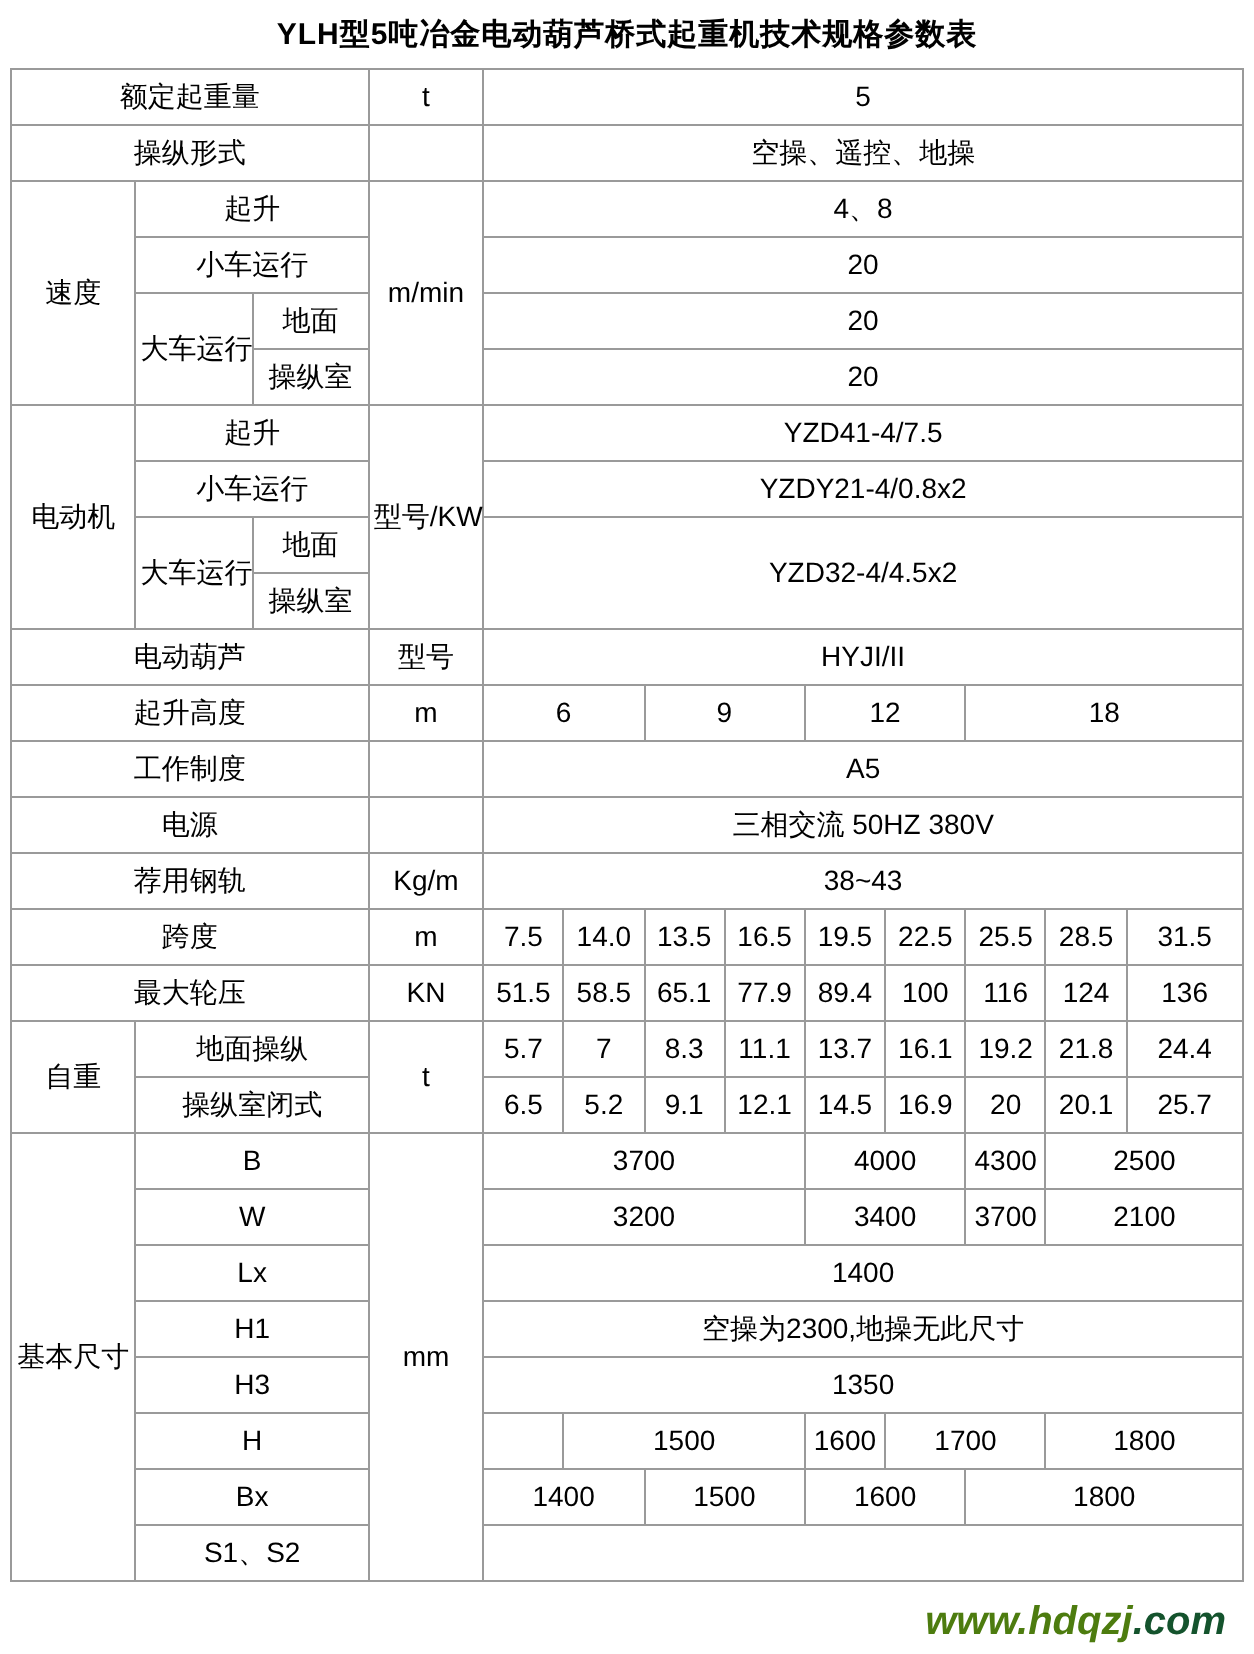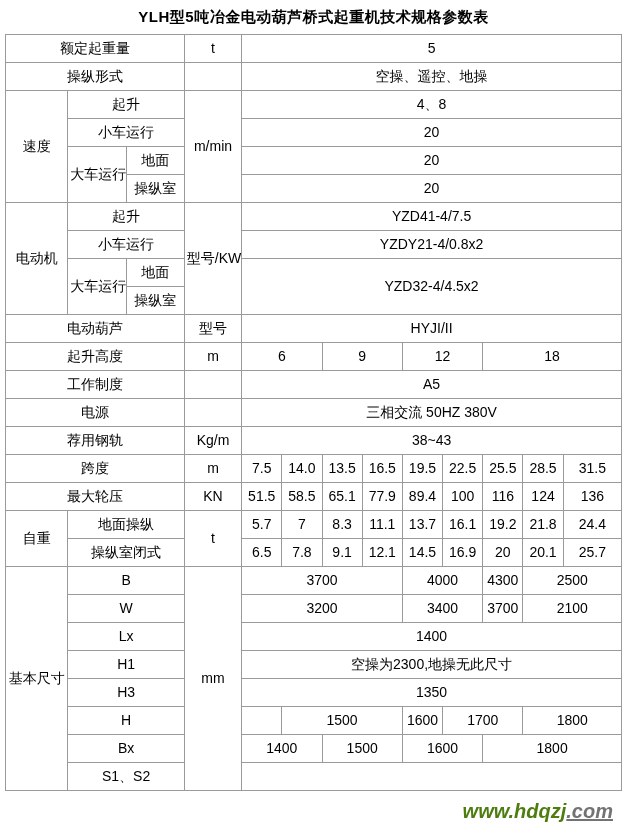--- a/index.html
+++ b/index.html
@@ -62,21 +62,21 @@
     position: absolute;
     right: 14px;
     bottom: 4px;
     font-size: 20px;
     font-weight: bold;
     font-style: italic;
     color: #1b63c4;
     letter-spacing: 0px;
     text-shadow: 1px 1px 0 rgba(255,255,255,0.8);
   }
-  .wm-green { color: #737373; text-decoration: underline; }
+  .wm-green { color: #14532d; }
   .wm-blue  { color: #4d7c0f; }
 </style>
 </head>
 <body>
 
 <div class="page">
 
   <div class="title">YLH型5吨冶金电动葫芦桥式起重机技术规格参数表</div>
 
   <table class="spec">
@@ -219,21 +219,21 @@
       <td class="val tall">11.1</td>
       <td class="val tall">13.7</td>
       <td class="val tall">16.1</td>
       <td class="val tall">19.2</td>
       <td class="val tall">21.8</td>
       <td class="val tall">24.4</td>
     </tr>
     <tr>
       <td class="lbl tall" colspan="2">操纵室闭式</td>
       <td class="val tall">6.5</td>
-      <td class="val tall">7.8</td>
+      <td class="val tall">5.2</td>
       <td class="val tall">9.1</td>
       <td class="val tall">12.1</td>
       <td class="val tall">14.5</td>
       <td class="val tall">16.9</td>
       <td class="val tall">20</td>
       <td class="val tall">20.1</td>
       <td class="val tall">25.7</td>
     </tr>
 
     <tr>

